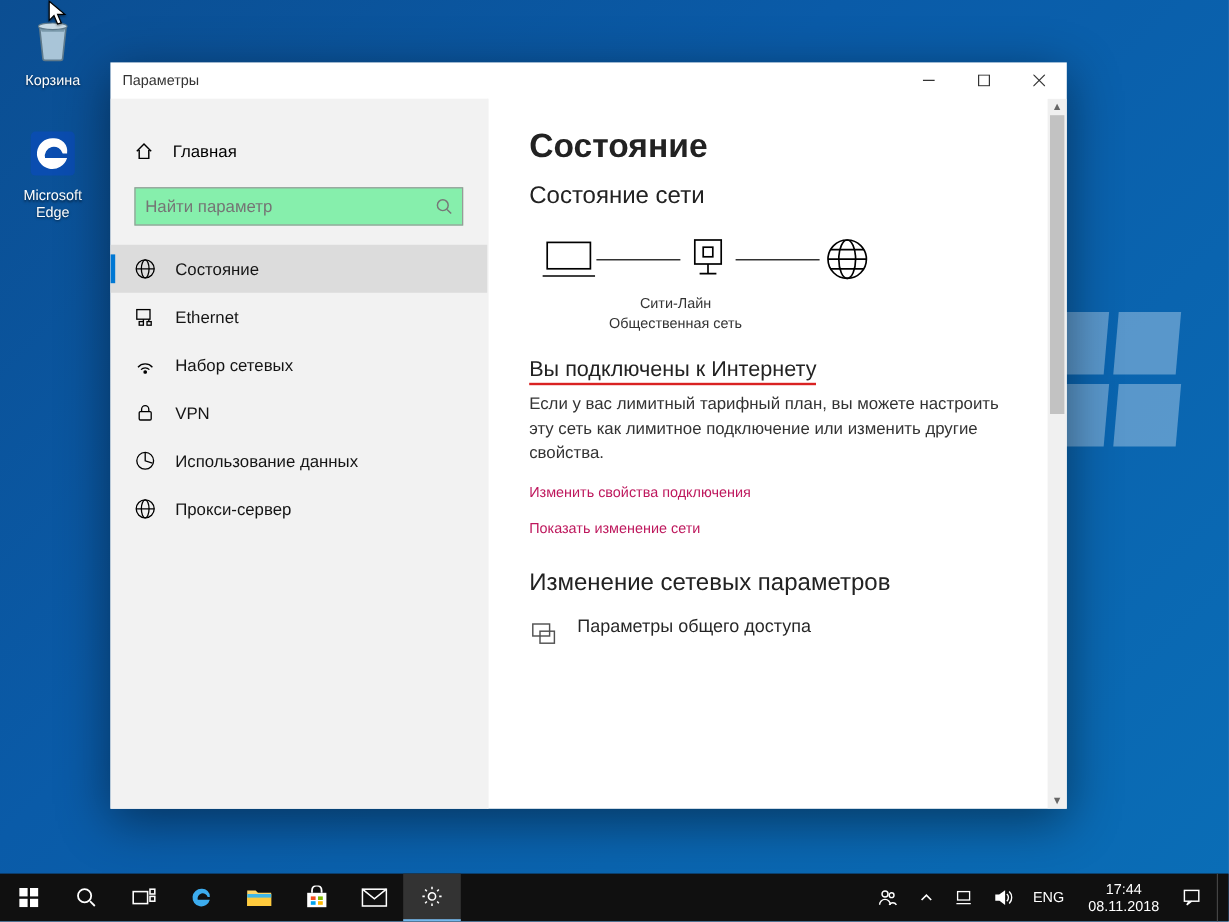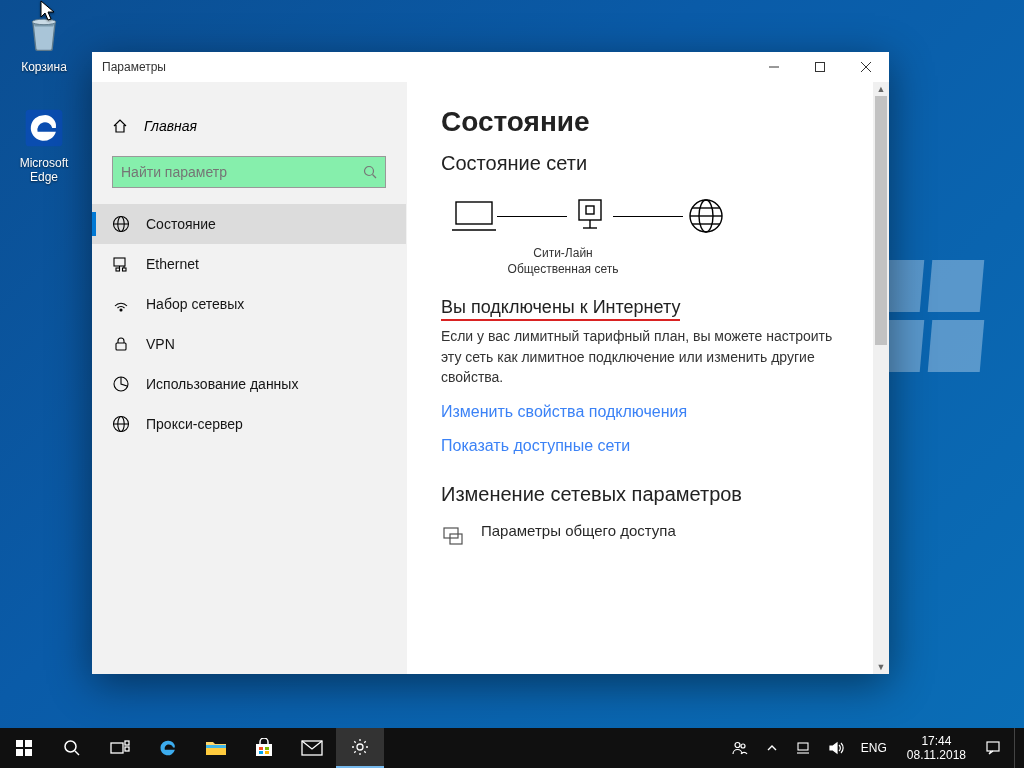--- a/index.html
+++ b/index.html
@@ -24,21 +24,21 @@
   
   .window { position:absolute; top:52px; left:92px; width:797px; height:622px; background:#fff; box-shadow:0 10px 40px rgba(0,0,0,.45); display:flex; flex-direction:column; }
   .titlebar { height:30px; display:flex; align-items:center; padding-left:10px; font-size:12px; color:#333; }
   .titlebar .title { flex:1; }
   .win-controls { display:flex; }
   .win-btn { width:46px; height:30px; display:flex; align-items:center; justify-content:center; color:#333; font-size:12px; }
   .win-btn svg { width:10px; height:10px; stroke:#333; stroke-width:1; fill:none; }
 
   .content { flex:1; display:flex; overflow:hidden; }
   .sidebar { width:315px; background:#f2f2f2; padding:30px 0 0 0; border-right:1px solid #f2f2f2; }
-  .home-row { display:flex; align-items:center; gap:16px; padding:6px 20px; font-size:14px; color:#000; cursor:pointer;font-style:italic; }
+  .home-row { display:flex; align-items:center; gap:16px; padding:6px 20px; font-size:14px; color:#000; cursor:pointer; }
   .searchbox { margin:16px 20px; height:32px; border:1px solid #999; background:#86efac; display:flex; align-items:center; padding:0 8px; }
   .searchbox input { flex:1; border:none; outline:none; font-size:14px; background:transparent; color:#666; }
   .searchbox .search-ico { color:#666; }
   .section-title { padding:14px 20px 10px; font-size:14px; font-weight:600; color:#000; }
   .nav-item { display:flex; align-items:center; gap:16px; padding:11px 20px; font-size:14px; color:#151515; cursor:pointer; position:relative; }
   .nav-item.active { background:#dcdcdc; }
   .nav-item.active::before { content:""; position:absolute; left:0; top:8px; bottom:8px; width:4px; background:#0078d4; }
   .nav-item .nico { width:18px; display:flex; justify-content:center; color:#000; }
 
   .main { flex:1; padding:24px 34px 0 34px; overflow:hidden; font-size:14px; color:#222; position:relative; }
@@ -47,21 +47,21 @@
   .main h3 { font-size:20px; font-weight:400; margin:28px 0 14px; }
 
   .net-diagram { display:flex; align-items:center; gap:0; margin:4px 0 6px 10px; }
   .net-node { width:46px; height:46px; display:flex; align-items:center; justify-content:center; }
   .net-line { width:70px; height:0; border-top:1.5px solid #000; }
   .net-caption { text-align:center; font-size:12px; color:#333; margin-left:59px; width:126px; line-height:1.35; }
 
   .subhead { font-size:18px; font-weight:400; margin-top:20px; position:relative; display:inline-block; }
   .red-under { position:absolute; left:0; right:0; bottom:-3px; height:2px; background:#d92222; }
   .body-p { font-size:14px; color:#333; margin-top:8px; line-height:1.45; max-width:400px; }
-  .link { color:#3b82f6; font-size:16px; margin-top:16px; cursor:pointer; display:block; }
+  .link { color:#be185d; font-size:12px; margin-top:16px; cursor:pointer; display:block; }
 
   .option-row { display:flex; gap:14px; margin-top:16px; }
   .option-row .oico { width:26px; padding-top:2px; color:#333; }
   .option-row .olabel { font-size:15px; color:#000; }
   .option-row .odesc { font-size:13px; color:#6a6a6a; line-height:1.4; max-width:340px; }
 
   .scrollbar { position:absolute; right:0; top:0; bottom:0; width:16px; background:#f0f0f0; }
   .scroll-thumb { position:absolute; left:2px; right:2px; top:14px; height:42%; background:#c2c2c2; }
   .scroll-arrow { position:absolute; left:0; right:0; height:14px; display:flex; align-items:center; justify-content:center; color:#666; font-size:9px; }
   .scroll-arrow.up{top:0;} .scroll-arrow.dn{bottom:0;}
@@ -259,21 +259,21 @@
         <div>Общественная сеть</div>
       </div>
 
       <div class="subhead">
         <span>Вы подключены к Интернету</span>
         <span class="red-under"></span>
       </div>
       <p class="body-p">Если у вас лимитный тарифный план, вы можете настроить эту сеть как лимитное подключение или изменить другие свойства.</p>
 
       <a class="link">Изменить свойства подключения</a>
-      <a class="link">Показать доступные сети</a>
+      <a class="link">Показать изменение сети</a>
 
       <h3>Изменение сетевых параметров</h3>
 
 
       <div class="option-row" style="opacity:.85;">
         <div class="oico">
             <svg width="24" height="24" viewBox="0 0 24 24" fill="none" stroke="#333" stroke-width="1.2">
               <rect x="3" y="4" width="14" height="10"></rect>
               <rect x="9" y="10" width="12" height="10"></rect>
             </svg>

